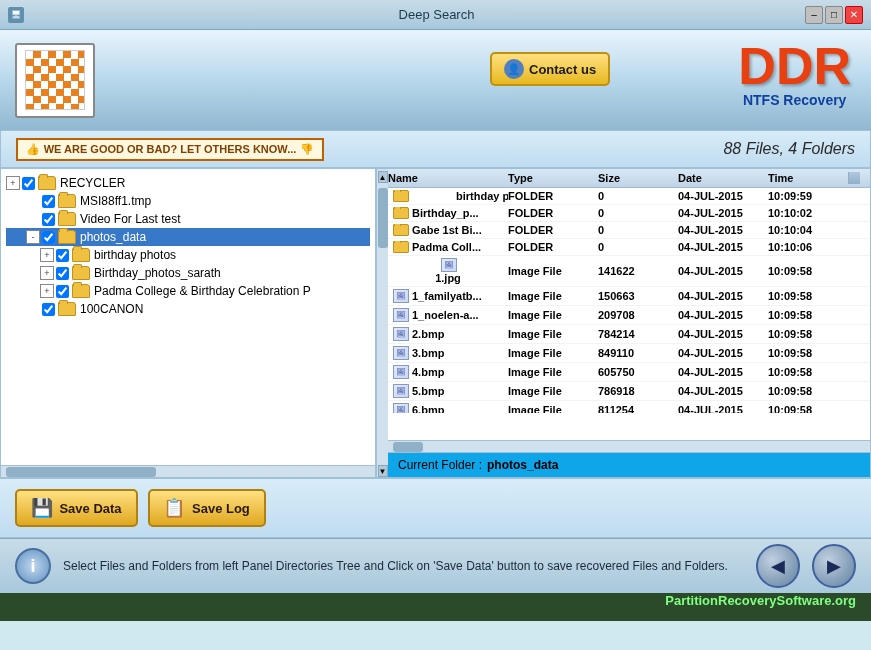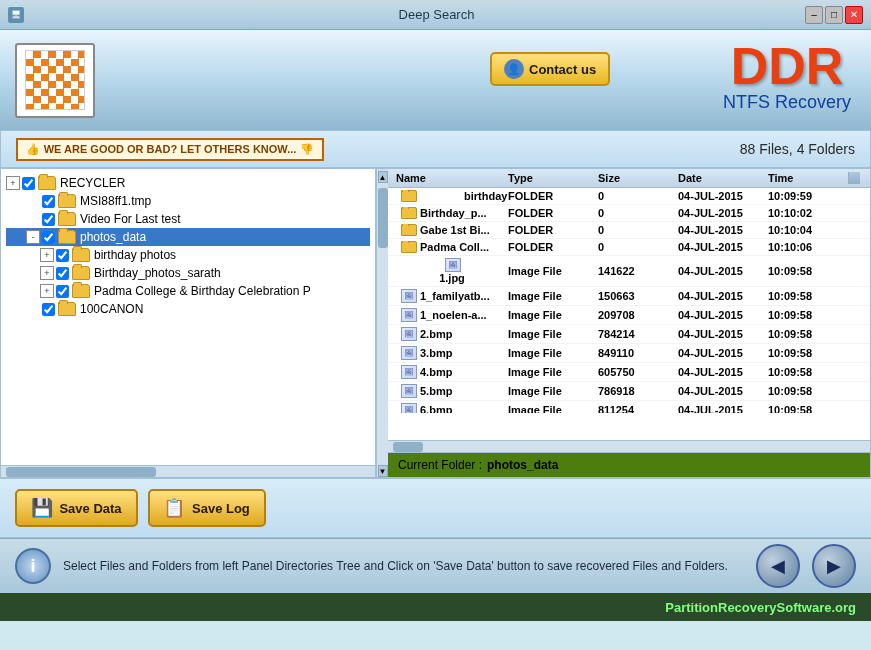--- a/index.html
+++ b/index.html
@@ -91,23 +91,23 @@
       text-align: center;
     }
     .brand-ddr {
       font-size: 52px;
       font-weight: bold;
       color: #e84010;
       text-shadow: 2px 2px 3px rgba(0,0,0,0.3);
       line-height: 1;
     }
     .brand-sub {
-      font-size: 18px;
+      font-size: 14px;
       color: #1040a0;
-      font-weight: normal;
+      font-weight: bold;
     }
     
     .rating-bar {
       background: linear-gradient(to bottom, #d8ecf8, #c0dcf0);
       border: 1px solid #a0c0d8;
       height: 38px;
       display: flex;
       align-items: center;
       justify-content: space-between;
       padding: 0 15px;
@@ -115,22 +115,23 @@
     .rating-badge {
       border: 2px solid #c06000;
       background: #fff8e0;
       padding: 3px 8px;
       font-size: 11px;
       font-weight: bold;
       color: #804000;
       display: flex; align-items: center; gap: 4px;
     }
     .files-count {
-      font-size: 14px;
+      font-size: 16px;
       color: #2a2a2a;
+      font-style: italic;
     }
     
     .main-content {
       display: flex;
       height: 310px;
       background: #e8f4fc;
       border: 1px solid #a0c0d8;
       margin: 0;
     }
     
@@ -218,21 +219,21 @@
     .file-table {
       flex: 1;
       overflow: hidden;
     }
     .file-table-header {
       display: flex;
       background: linear-gradient(to bottom, #d8e8f4, #c0d4e8);
       border-bottom: 1px solid #a0b8d0;
       padding: 3px 0;
     }
-    .col-name { width: 120px; padding-left: 8px; font-weight: bold; font-size: 12px; }
+    .col-name { width: 120px; padding-left: 0; font-weight: bold; font-size: 12px; }
     .col-type { width: 90px; font-weight: bold; font-size: 12px; }
     .col-size { width: 80px; font-weight: bold; font-size: 12px; }
     .col-date { width: 90px; font-weight: bold; font-size: 12px; }
     .col-time { width: 80px; font-weight: bold; font-size: 12px; }
     .file-rows {
       overflow-y: auto;
       height: 225px;
     }
     .file-rows::-webkit-scrollbar { width: 8px; }
     .file-rows::-webkit-scrollbar-track { background: #e0e8f0; }
@@ -271,21 +272,21 @@
       margin-right: 3px;
       margin-left: 5px;
       flex-shrink: 0;
       display: flex; align-items: center; justify-content: center;
       font-size: 7px; color: #5566aa;
     }
     .file-cell { font-size: 11px; overflow: hidden; text-overflow: ellipsis; white-space: nowrap; }
     
     .current-folder-bar {
       border-top: 1px solid #a0c0d8;
-      background: #4d7c0f;
+      background: #0ea5e9;
       padding: 5px 10px;
       font-size: 12px;
       display: flex;
       align-items: center;
       gap: 5px;
     }
     
     .file-hscroll {
       height: 12px;
       background: #d0e0ec;
@@ -351,21 +352,20 @@
       border: 2px solid #4060a0;
       display: flex; align-items: center; justify-content: center;
       cursor: pointer;
       font-size: 18px; color: #1a2a5a;
     }
     
     .footer {
       background: #2a4a2a;
       height: 28px;
       display: flex;
-      align-items: center;
       justify-content: flex-end;
       padding: 0 15px;
     }
     .footer-text {
       color: #e0e0e0;
       font-size: 13px;
       font-weight: bold;
     }
     .footer-text span { color: #80ff80; }
     

